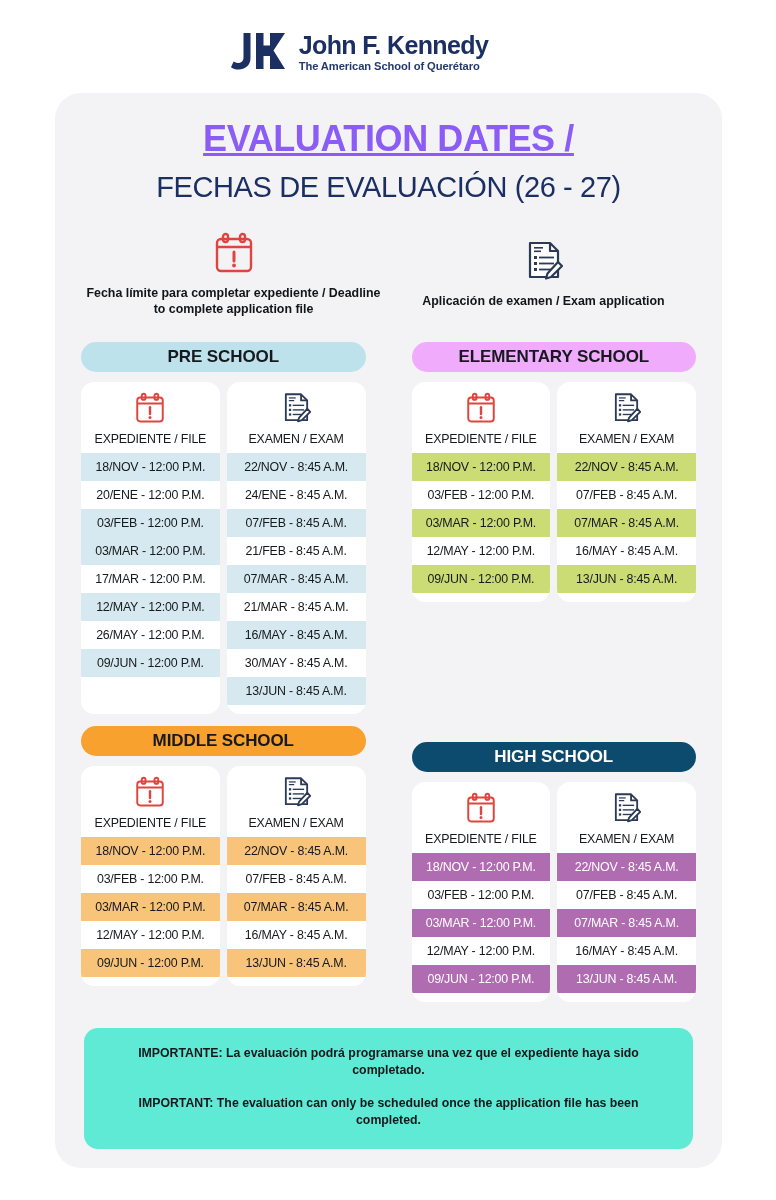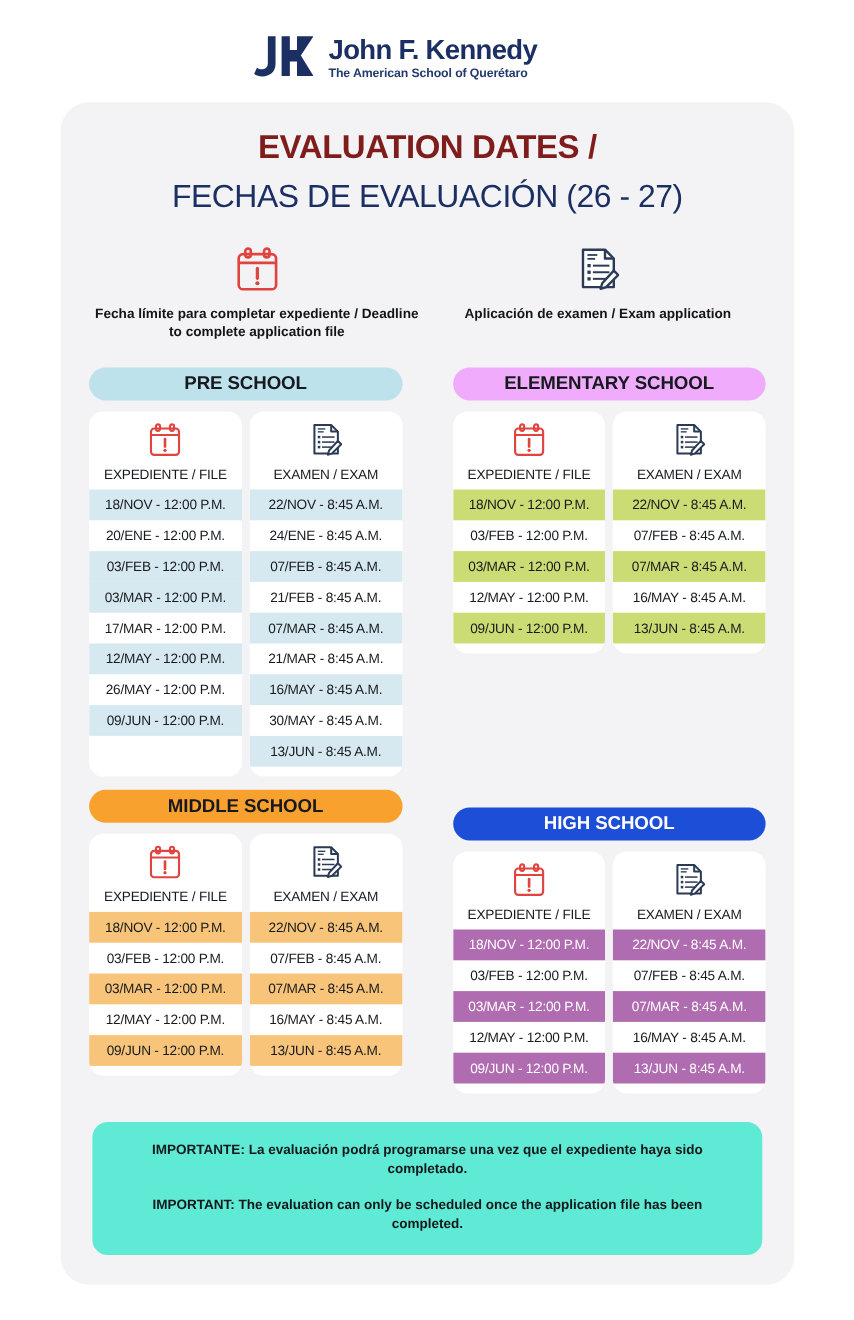--- a/index.html
+++ b/index.html
@@ -30,32 +30,33 @@
   
   .card {
     position: absolute; left: 55px; top: 93px;
     width: 667px; height: 1075px;
     background: #f3f3f5; border-radius: 26px;
   }
 
   
   .title-block { padding-top: 25px; text-align: center; }
   .title-en {
-    font-size: 30px; font-weight: 800; color: #7f1d1d;
+    font-size: 36px; font-weight: 800; color: #8b5cf6;
     letter-spacing: -0.4px;
+    text-decoration: underline;
   }
   .title-es {
     font-size: 29px; font-weight: 400; color: #1b2f63;
     letter-spacing: -0.4px; margin-top: 11px;
   }
 
   
   .legend {
     margin-top: 26px; display: flex; justify-content: center;
-    align-items: flex-start; gap: 10px; padding: 0 18px;
+    align-items: center; gap: 10px; padding: 0 18px;
   }
   .legend-item { width: 300px; text-align: center; }
   .legend-icon { height: 46px; display: flex; align-items: center; justify-content: center; }
   .legend-label {
     margin-top: 9px; font-size: 12.4px; font-weight: 700; color: #111418;
     line-height: 1.32;
   }
 
   
   .sections {
@@ -307,21 +308,21 @@
               <div class="col-head">EXAMEN / EXAM</div>
               <div class="cell" style="background: rgb(248, 196, 122); color: rgb(22, 25, 29);">22/NOV - 8:45 A.M.</div>
               <div class="cell">07/FEB - 8:45 A.M.</div>
               <div class="cell" style="background: rgb(248, 196, 122); color: rgb(22, 25, 29);">07/MAR - 8:45 A.M.</div>
               <div class="cell">16/MAY - 8:45 A.M.</div>
               <div class="cell" style="background: rgb(248, 196, 122); color: rgb(22, 25, 29);">13/JUN - 8:45 A.M.</div>
             </div>
           </div>
         </div>
         <div class="section row2" style="margin-top: 28px;">
-          <div class="pill" style="background: #1d4ed8; color: rgb(255, 255, 255);">HIGH SCHOOL</div>
+          <div class="pill" style="background: #0c4a6e; color: rgb(255, 255, 255);">HIGH SCHOOL</div>
           <div class="cols">
             <div class="col">
               <div class="col-icon">
                 <svg width="30" height="32" viewBox="0 0 40 42" aria-hidden="true">
                   <rect x="3" y="7" width="34" height="32" rx="4" fill="none" stroke="#e0443f" stroke-width="2.6"></rect>
                   <line x1="3" y1="15" x2="37" y2="15" stroke="#e0443f" stroke-width="2.6"></line>
                   <rect x="9" y="2" width="5" height="8" rx="2.5" fill="none" stroke="#e0443f" stroke-width="2.6"></rect>
                   <rect x="26" y="2" width="5" height="8" rx="2.5" fill="none" stroke="#e0443f" stroke-width="2.6"></rect>
                   <line x1="20" y1="20" x2="20" y2="29" stroke="#e0443f" stroke-width="3.2" stroke-linecap="round"></line>
                   <circle cx="20" cy="33.5" r="2" fill="#e0443f"></circle>

